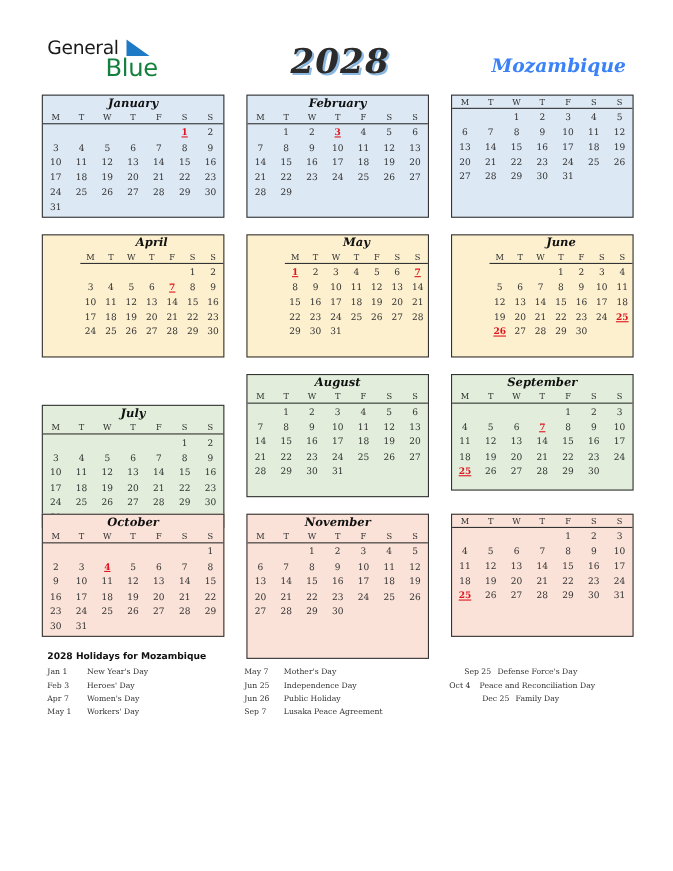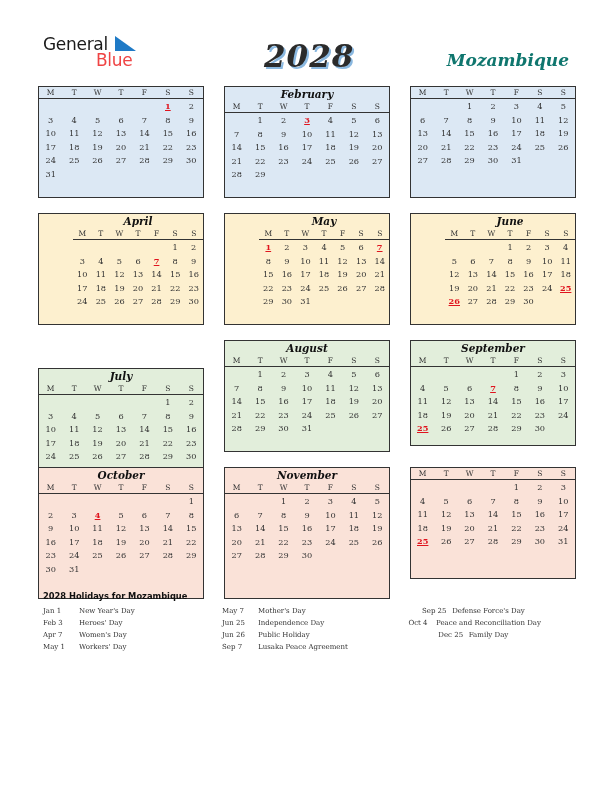--- a/index.html
+++ b/index.html
@@ -1,25 +1,25 @@
 <!DOCTYPE html>
 <html><head>
 <meta charset="utf-8">
 <style>
   * { box-sizing: border-box; margin: 0; padding: 0; }
   html, body { width: 612px; height: 792px; background: #ffffff; overflow: hidden; }
   body { position: relative; font-family: "DejaVu Serif", serif; color: #222; }
 
   .logo { position: absolute; left: 43px; top: 34px; width: 100px; height: 40px; }
   .logo-general { position: absolute; left: 0; top: 0; font-family: "DejaVu Sans", sans-serif; font-size: 17px; color: #1a1a1a; letter-spacing: -0.3px; }
-  .logo-blue { position: absolute; left: 53px; top: 16px; font-family: "DejaVu Sans", sans-serif; font-size: 17px; color: #ef4444; letter-spacing: -0.3px; }
+  .logo-blue { position: absolute; left: 53px; top: 16px; font-family: "DejaVu Sans", sans-serif; font-size: 22px; color: #15803d; letter-spacing: -0.3px; }
   .logo-tri { position: absolute; left: 72px; top: 2px; width: 0; height: 0; border-left: 21px solid #1f7ac6; border-top: 15px solid transparent; }
 
   .year { position: absolute; left: 264px; top: 38px; font-family: "DejaVu Serif", serif; font-weight: bold; font-style: italic; font-size: 31px; color: #2b2b2b; text-shadow: 2px 2px 0 #8ab8e0; letter-spacing: 1px; }
-  .country { position: absolute; right: 43px; top: 50px; font-family: "DejaVu Serif", serif; font-weight: bold; font-style: italic; font-size: 17px; color: #0f766e; }
+  .country { position: absolute; right: 43px; top: 50px; font-family: "DejaVu Serif", serif; font-weight: bold; font-style: italic; font-size: 17px; color: #3b82f6; }
 
   .month { position: absolute; width: 166px; border: 1px solid #333; }
   .month .mname { text-align: center; font-family: "DejaVu Serif", serif; font-weight: bold; font-style: italic; font-size: 10.5px; height: 14px; line-height: 14px; color: #111; }
   .month .dow { display: grid; grid-template-columns: repeat(7, 1fr); font-size: 7.5px; height: 12px; line-height: 11px; border-bottom: 1px solid #333; text-align: center; color: #333; }
   .month .days { display: grid; grid-template-columns: repeat(7, 1fr); grid-auto-rows: 13.6px; font-size: 8.2px; text-align: center; color: #333; padding-top: 1px; }
   .month .days span { line-height: 13.6px; }
   .month .days .hol { color: #e0141e; font-weight: bold; text-decoration: underline; }
 
   .blue { background: #dce8f4; }
   .yellow { background: #fdf0cf; padding-left: 34px; }
@@ -37,20 +37,21 @@
 <div class="logo">
   <span class="logo-general">General</span>
   <span class="logo-tri"></span>
   <span class="logo-blue">Blue</span>
 </div>
 <div class="year">2028</div>
 <div class="country">Mozambique</div>
 
 <div id="months-root">
     <div class="month blue" style="left: 38px; top: 86px; height: 112px;">
+      <div class="mname">January</div>
       <div class="dow">
         <span>M</span>
         <span>T</span>
         <span>W</span>
         <span>T</span>
         <span>F</span>
         <span>S</span>
         <span>S</span>
       </div>
       <div class="days">
@@ -460,21 +461,21 @@
         <span>23</span>
         <span>24</span>
         <span class="hol">25</span>
         <span>26</span>
         <span>27</span>
         <span>28</span>
         <span>29</span>
         <span>30</span>
       </div>
     </div>
-    <div class="month pink" style="left: 38px; top: 467px; height: 132px;">
+    <div class="month pink" style="left: 38px; top: 467px; height: 112px;">
       <div class="mname">October</div>
       <div class="dow">
         <span>M</span>
         <span>T</span>
         <span>W</span>
         <span>T</span>
         <span>F</span>
         <span>S</span>
         <span>S</span>
       </div>

